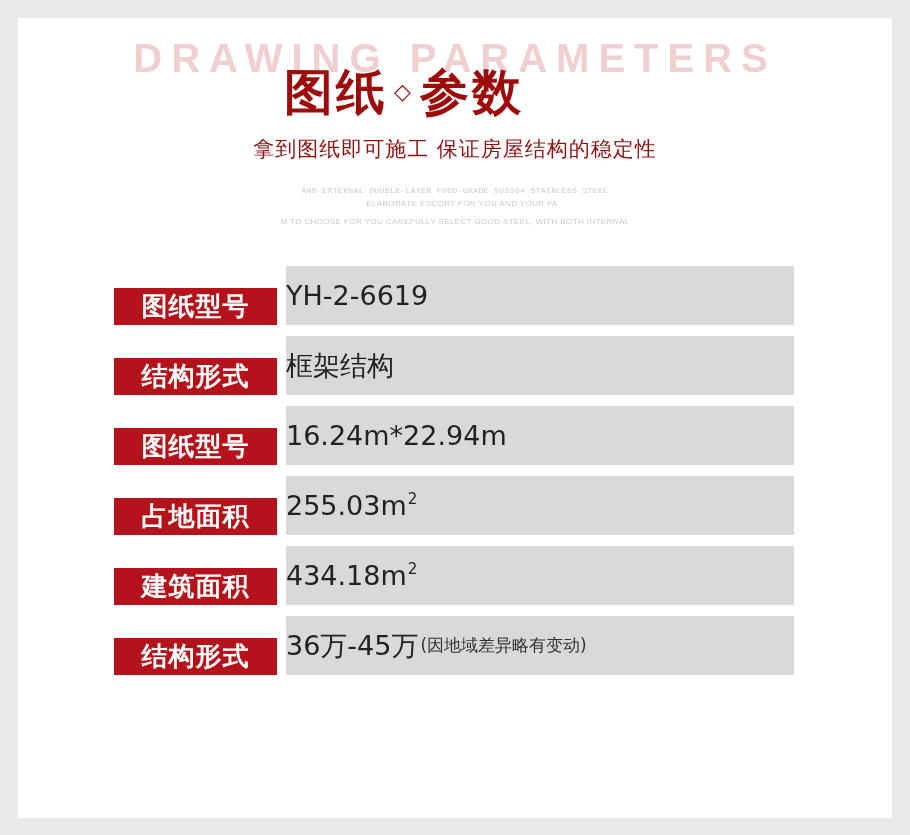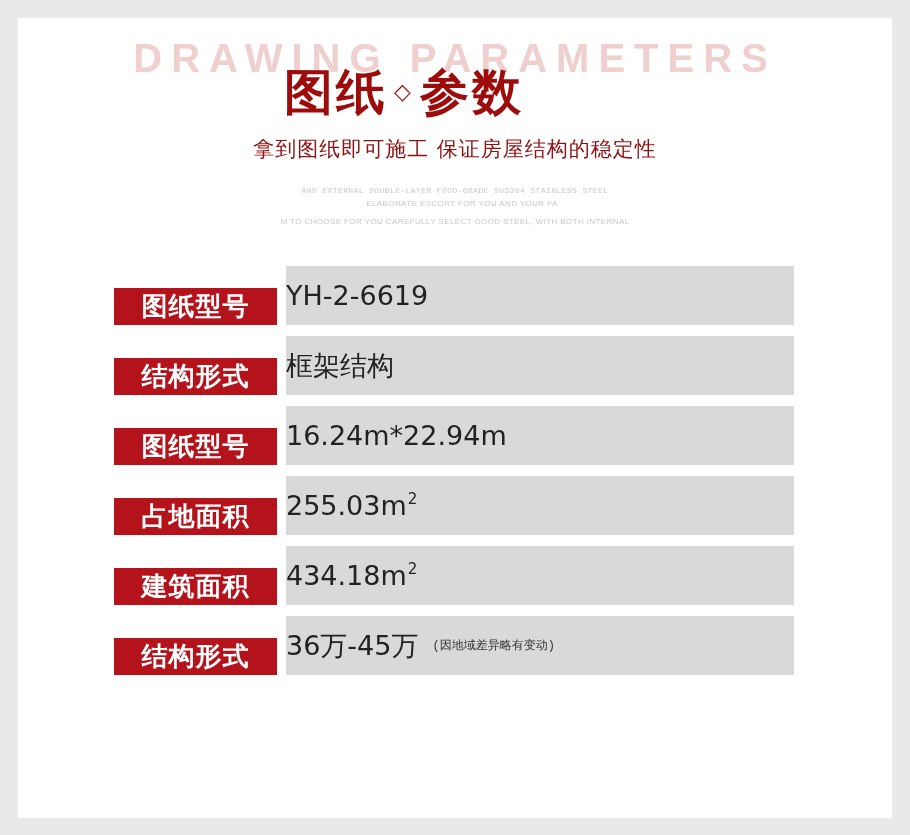--- a/index.html
+++ b/index.html
@@ -131,24 +131,23 @@
     box-sizing: border-box;
   }
   .value .sup {
     font-size: 15px;
     vertical-align: super;
     position: relative;
     top: -7px;
     left: 1px;
   }
   .value .note {
-    font-size: 12px;
+    font-size: 17px;
     color: #333333;
-    margin-left: 14px;
-    font-family: Liberation Mono, monospace;
+    margin-left: 2px;
   }
 
   
   .footer-note {
     position: absolute;
     left: 96px;
     top: 692px;
     width: 680px;
     height: 90px;
     background: #d9d9d9;

